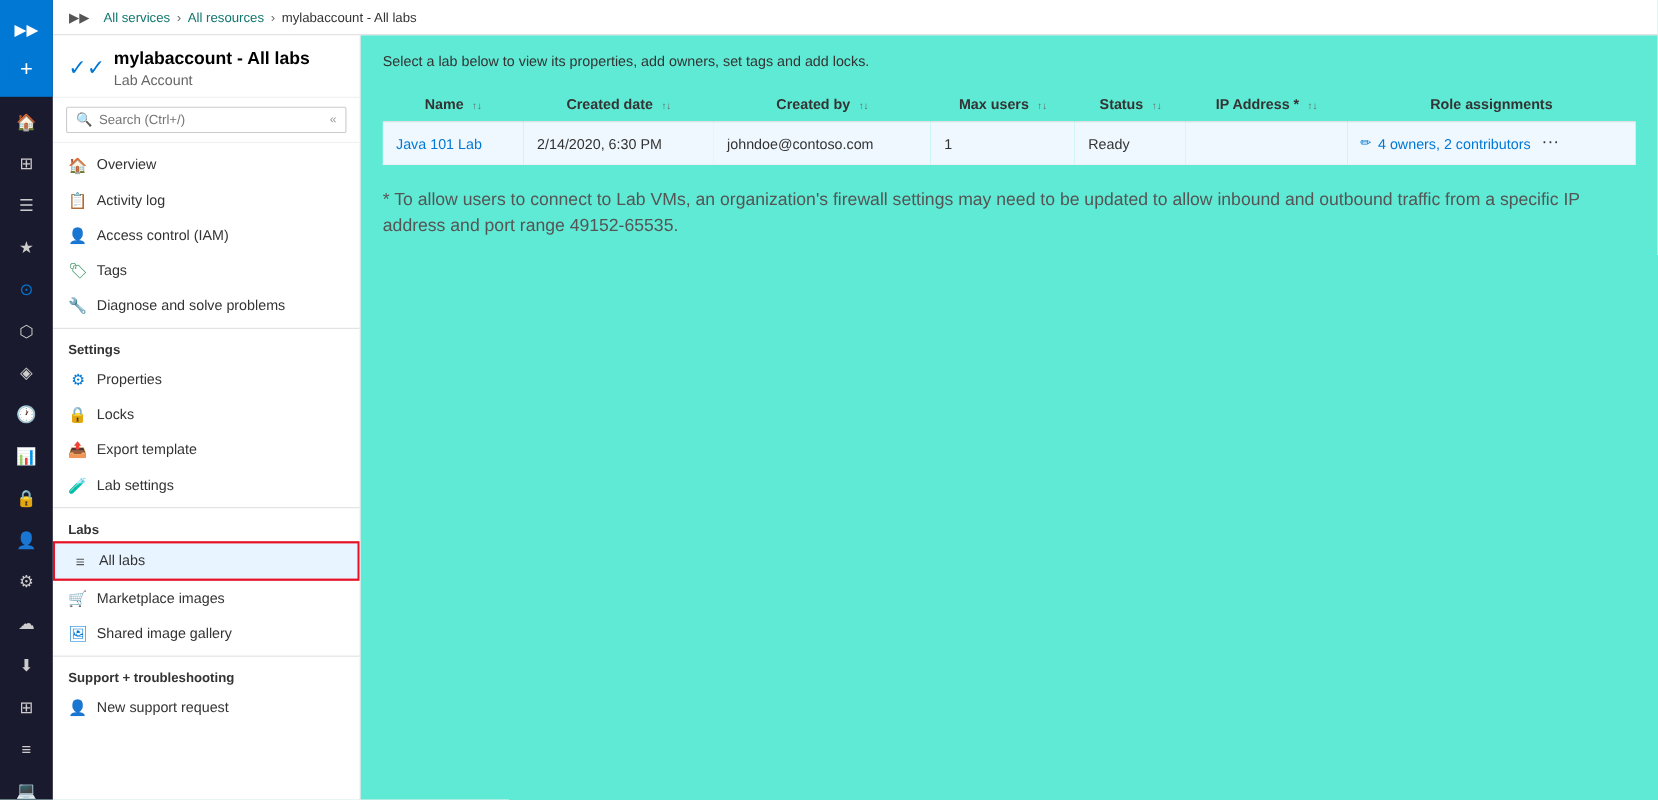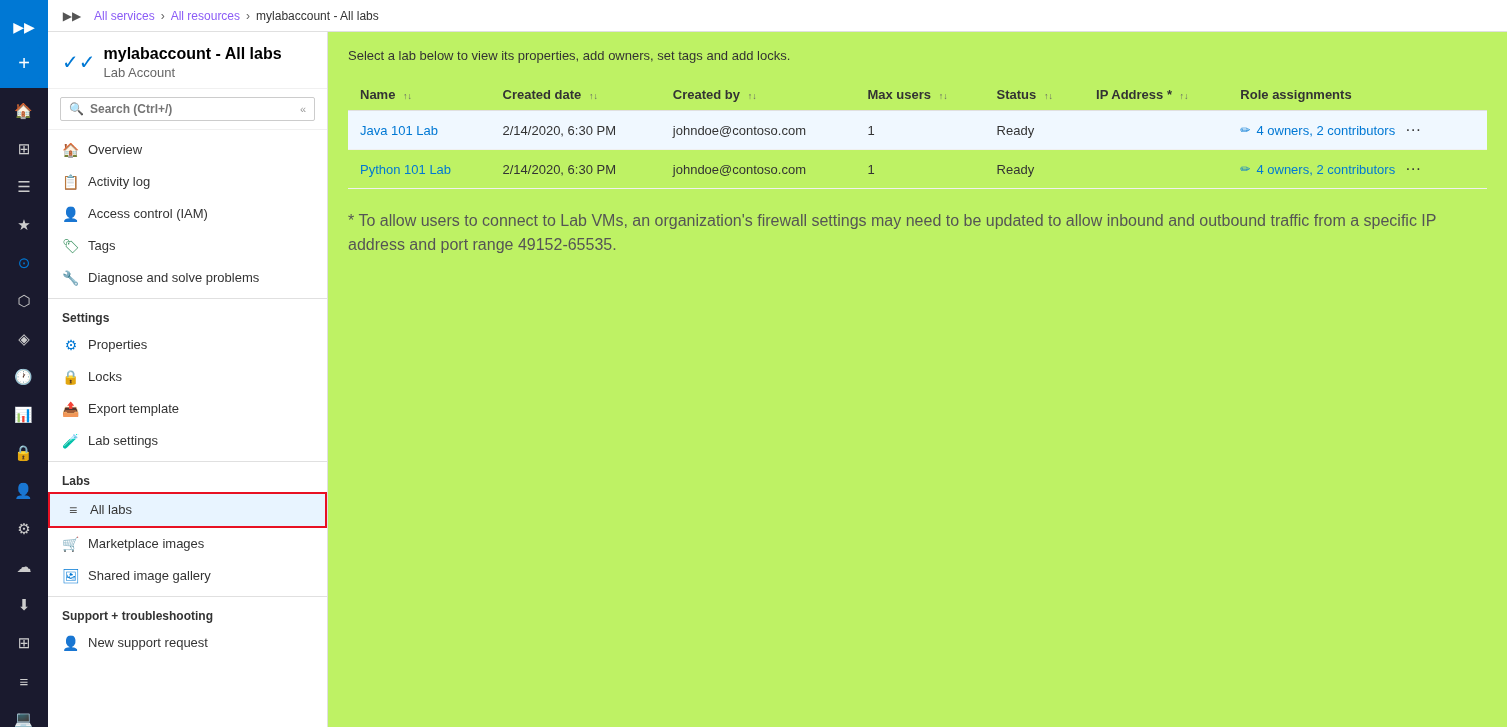--- a/index.html
+++ b/index.html
@@ -64,21 +64,21 @@
       padding: 0 12px;
       height: 32px;
       display: flex;
       align-items: center;
       gap: 6px;
       font-size: 12px;
       color: #0078d4;
       flex-shrink: 0;
     }
     .top-bar .bc-sep { color: #666; }
-    .top-bar .bc-item { color: #8b5cf6; cursor: pointer; }
+    .top-bar .bc-item { color: #0f766e; cursor: pointer; }
     .top-bar .bc-current { color: #333; cursor: default; }
     .expand-btn {
       width: 24px;
       height: 24px;
       display: flex;
       align-items: center;
       justify-content: center;
       color: #555;
       cursor: pointer;
       margin-right: 4px;
@@ -131,21 +131,20 @@
       padding: 4px 8px;
       gap: 6px;
       background: #fff;
     }
     .search-box input {
       border: none;
       outline: none;
       font-size: 12px;
       flex: 1;
       color: #333;
-      font-weight: bold;
     }
     .search-icon-sm { color: #666; font-size: 12px; }
 
     .sidebar-nav {
       padding: 4px 0;
       flex: 1;
     }
     .nav-item {
       display: flex;
       align-items: center;
@@ -174,42 +173,42 @@
       font-size: 12px;
       font-weight: 600;
       color: #333;
       border-top: 1px solid #e0e0e0;
       margin-top: 4px;
     }
 
     
     .main-panel {
       flex: 1;
-      background: #bef264;
+      background: #5eead4;
       overflow-y: auto;
       padding: 16px 20px;
     }
 
     .page-description {
       font-size: 13px;
       color: #333;
       margin-bottom: 16px;
     }
 
     
     .labs-table {
       width: 100%;
       border-collapse: collapse;
       font-size: 13px;
     }
     .labs-table thead tr {
       border-bottom: 1px solid #e0e0e0;
     }
     .labs-table th {
-      text-align: left;
+      text-align: center;
       padding: 8px 12px;
       font-weight: 600;
       color: #333;
       white-space: nowrap;
     }
     .sort-icon {
       display: inline-block;
       font-size: 9px;
       color: #666;
       margin-left: 4px;
@@ -424,34 +423,19 @@
             <td>Ready</td>
             <td></td>
             <td>
               <div class="role-cell">
                 <span class="edit-icon-sm">✏</span>
                 <span style="color:#0078d4; cursor:pointer;">4 owners, 2 contributors</span>
                 <button class="more-btn">···</button>
               </div>
             </td>
           </tr>
-          <tr>
-            <td><a class="link-cell">Python 101 Lab</a></td>
-            <td>2/14/2020, 6:30 PM</td>
-            <td>johndoe@contoso.com</td>
-            <td>1</td>
-            <td>Ready</td>
-            <td></td>
-            <td>
-              <div class="role-cell">
-                <span class="edit-icon-sm">✏</span>
-                <span style="color:#0078d4; cursor:pointer;">4 owners, 2 contributors</span>
-                <button class="more-btn">···</button>
-              </div>
-            </td>
-          </tr>
         </tbody>
       </table>
 
       <p class="footnote">* To allow users to connect to Lab VMs, an organization's firewall settings may need to be updated to allow inbound and outbound traffic from a specific IP address and port range 49152-65535.</p>
     </div>
   </div>
 </div>
 
 </body></html>

